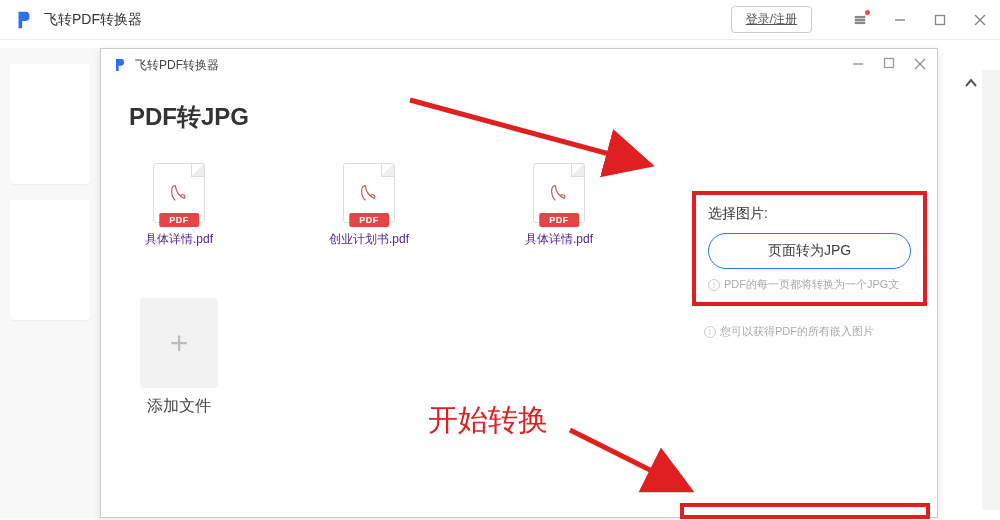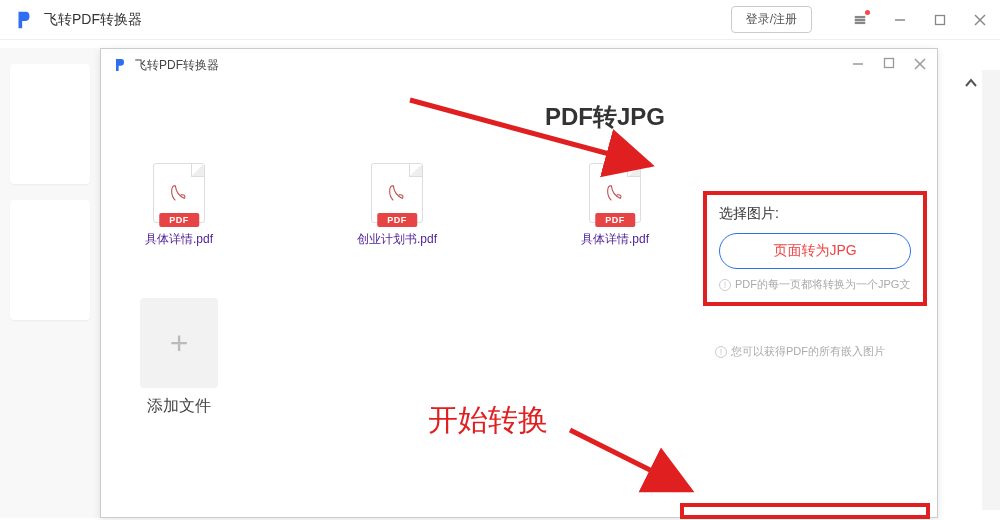--- a/index.html
+++ b/index.html
@@ -3,58 +3,58 @@
   <meta charset="utf-8">
   <style>
     * { margin: 0; padding: 0; box-sizing: border-box; font-family: "Microsoft YaHei", Arial, sans-serif; }
     body { width: 1000px; height: 520px; background: #fff; overflow: hidden; position: relative; }
     
     
     .outer-titlebar { height: 40px; display: flex; align-items: center; padding: 0 12px; background: #fff; border-bottom: 1px solid #eee; }
     .outer-titlebar .logo { width: 24px; height: 24px; display: flex; align-items: center; justify-content: center; }
     .outer-titlebar .title { font-size: 14px; color: #333; margin-left: 8px; }
     .outer-titlebar .spacer { flex: 1; }
-    .outer-titlebar .login-btn { border: 1px solid #ccc; border-radius: 4px; padding: 4px 14px; font-size: 12px; color: #555; background: #fff; cursor: pointer; margin-right: 40px; }
+    .outer-titlebar .login-btn { border: 1px solid #ccc; border-radius: 4px; padding: 4px 14px; font-size: 12px; color: #555; background: #fff; cursor: pointer; margin-right: 40px; text-decoration: underline; }
     .outer-titlebar .win-ctrl { display: flex; gap: 24px; align-items: center; }
     .outer-titlebar .ctrl-icon { width: 16px; height: 16px; display: flex; align-items: center; justify-content: center; color: #888; cursor: pointer; font-size: 14px; }
     .settings-dot { position: relative; }
     .settings-dot::after { content: ""; position: absolute; top: -2px; right: -2px; width: 5px; height: 5px; background: #ff4444; border-radius: 50%; }
     
     
     .inner-window { position: absolute; left: 100px; top: 48px; width: 838px; height: 470px; background: #fff; border: 1px solid #ccc; box-shadow: 0 2px 8px rgba(0,0,0,0.1); }
     .inner-titlebar { height: 32px; display: flex; align-items: center; padding: 0 10px; }
     .inner-titlebar .logo-sm { width: 18px; height: 18px; display: flex; align-items: center; justify-content: center; }
     .inner-titlebar .title-sm { font-size: 12px; color: #444; margin-left: 6px; }
     .inner-titlebar .spacer { flex: 1; }
     .inner-titlebar .win-ctrl-sm { display: flex; gap: 18px; }
     .inner-titlebar .ctrl-sm { color: #999; cursor: pointer; font-size: 13px; }
     
     .inner-body { display: flex; height: calc(100% - 32px); }
     .main-area { flex: 1; padding: 20px 28px; }
-    .page-title { font-size: 24px; font-weight: bold; color: #333; margin-bottom: 30px; text-align: right; }
-    
-    .file-grid { display: flex; gap: 118px; margin-bottom: 50px; }
+    .page-title { font-size: 24px; font-weight: bold; color: #333; margin-bottom: 30px; }
+    
+    .file-grid { display: flex; gap: 90px; margin-bottom: 50px; }
     .file-item { width: 100px; text-align: center; }
     .file-icon-box { margin: 0 auto 8px; position: relative; width: 58px; }
     .doc-icon { width: 52px; height: 60px; background: #fff; border: 1px solid #ddd; border-radius: 3px; margin: 0 auto; position: relative; display: flex; align-items: center; justify-content: center; }
     .doc-icon::before { content: ""; position: absolute; top: 0; right: 0; width: 12px; height: 12px; background: linear-gradient(135deg, transparent 50%, #eee 50%); border-bottom: 1px solid #ddd; border-left: 1px solid #ddd; }
     .pdf-badge { position: absolute; bottom: -4px; left: 50%; transform: translateX(-50%); background: #e74545; color: #fff; font-size: 9px; font-weight: bold; padding: 2px 10px; border-radius: 2px; letter-spacing: 0.5px; }
     .file-name { font-size: 12px; color: #4c1d95; margin-top: 0; }
     
     .add-file { width: 100px; text-align: center; }
     .add-box { width: 78px; height: 90px; background: #f2f2f2; border-radius: 4px; display: flex; align-items: center; justify-content: center; margin: 0 auto 8px; cursor: pointer; }
     .add-plus { font-size: 32px; color: #bbb; font-weight: 300; }
     .add-label { font-size: 16px; color: #444; }
     
-    .side-panel { width: 255px; padding: 110px 10px 16px 10px; display: flex; flex-direction: column; gap: 20px; }
+    .side-panel { width: 255px; padding: 110px 10px 16px 10px; display: flex; flex-direction: column; }
     .opt-group { padding: 10px 12px; }
     .opt-group.highlighted { border: 4px solid #e02020; }
     .opt-label { font-size: 14px; color: #333; margin-bottom: 10px; }
     .opt-btn { width: 100%; padding: 8px 0; border-radius: 18px; font-size: 14px; text-align: center; cursor: pointer; background: #fff; }
-    .opt-btn.primary { border: 1px solid #2d6ff0; color: #ef4444; }
+    .opt-btn.primary { border: 1px solid #2d6ff0; color: #404040; }
     .opt-btn.secondary { border: 1px solid #ccc; color: #666; }
     .opt-hint { font-size: 11px; color: #aaa; margin-top: 8px; display: flex; align-items: center; gap: 4px; }
     .opt-hint .info-ic { width: 12px; height: 12px; border: 1px solid #ccc; border-radius: 50%; display: inline-flex; align-items: center; justify-content: center; font-size: 9px; color: #ccc; }
     
     
     .annotation-text { position: absolute; font-size: 30px; color: #e02020; font-weight: 500; }
     .arrow-svg { position: absolute; pointer-events: none; }
     .red-box-bottom { position: absolute; border: 4px solid #e02020; }
     
     

